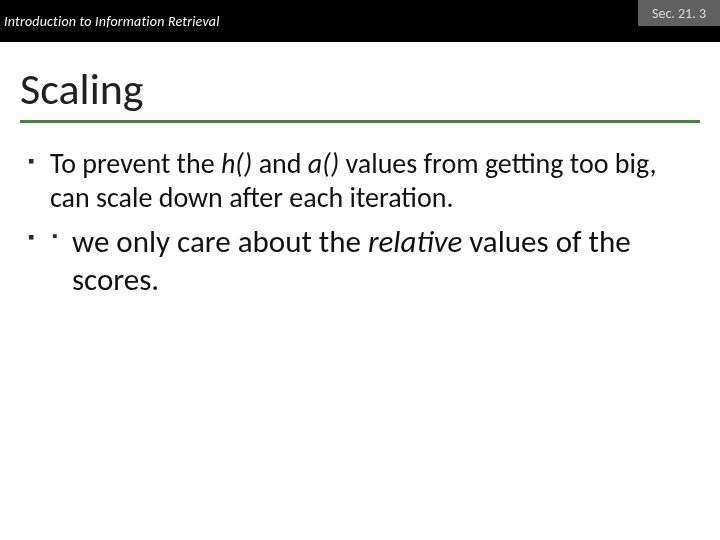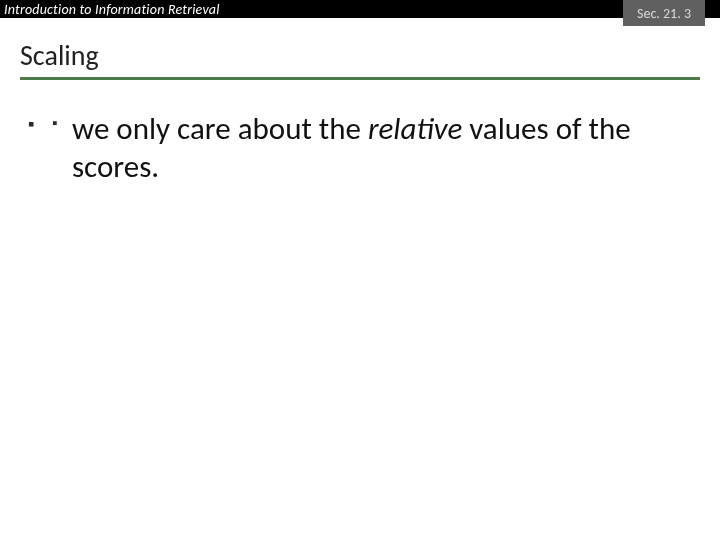--- a/index.html
+++ b/index.html
@@ -1,21 +1,21 @@
 <!DOCTYPE html>
 <html><head>
 <meta charset="utf-8">
 <style>
   * { margin: 0; padding: 0; box-sizing: border-box; }
   html, body { width: 720px; height: 540px; font-family: Calibri, Arial, sans-serif; background: #fff; overflow: hidden; }
-  .header-bar { position: relative; width: 100%; height: 18px; background: #000; color: #fff; display: flex; align-items: center; }
+  .header-bar { position: relative; width: 100%; height: 42px; background: #000; color: #fff; display: flex; align-items: center; }
   .header-left { font-style: italic; font-size: 14px; padding-left: 4px; letter-spacing: 0.2px; }
-  .header-right { position: absolute; right: 15px; top: 0; height: 26px; background: #606060; color: #d8d8d8; font-size: 14px; display: flex; align-items: center; padding: 0 14px; }
+  .header-right { position: absolute; right: 0; top: 0; height: 26px; background: #606060; color: #d8d8d8; font-size: 14px; display: flex; align-items: center; padding: 0 14px; }
   .title-block { padding: 20px 20px 6px 20px; }
-  .title-text { font-size: 28px; color: #202020; font-weight: 400; }
+  .title-text { font-size: 44px; color: #202020; font-weight: 400; }
   .title-rule { margin-top: 4px; height: 3px; background: #4e7b4a; }
   .body-block { padding: 18px 26px 0 26px; }
   ul.lvl1 { list-style: none; }
   ul.lvl1 > li { position: relative; padding-left: 24px; font-size: 28px; line-height: 1.22; color: #111; margin-bottom: 8px; }
   ul.lvl1 > li::before { content: "\25AA"; position: absolute; left: 2px; top: 4px; font-size: 18px; color: #2a2a2a; }
   ul.lvl2 { list-style: none; margin-top: 6px; }
   ul.lvl2 > li { position: relative; padding-left: 22px; font-size: 31px; line-height: 1.22; color: #111; }
   ul.lvl2 > li::before { content: "\25AA"; position: absolute; left: 2px; top: 4px; font-size: 15px; color: #2a2a2a; }
   .ital { font-style: italic; }
 </style>
@@ -28,20 +28,23 @@
 </div>
 
 <div class="title-block">
   <div class="title-text">Scaling</div>
   <div class="title-rule"></div>
 </div>
 
 <div class="body-block">
   <ul class="lvl1">
     <li>
+      <span>To prevent the </span><span class="ital">h()</span><span> and </span><span class="ital">a()</span><span> values from getting too big, can scale down after each iteration.</span>
+    </li>
+    <li>
       <ul class="lvl2">
         <li>
           <span>we only care about the </span><span class="ital">relative</span><span> values of the scores.</span>
         </li>
       </ul>
     </li>
   </ul>
 </div>
 
 </body></html>

